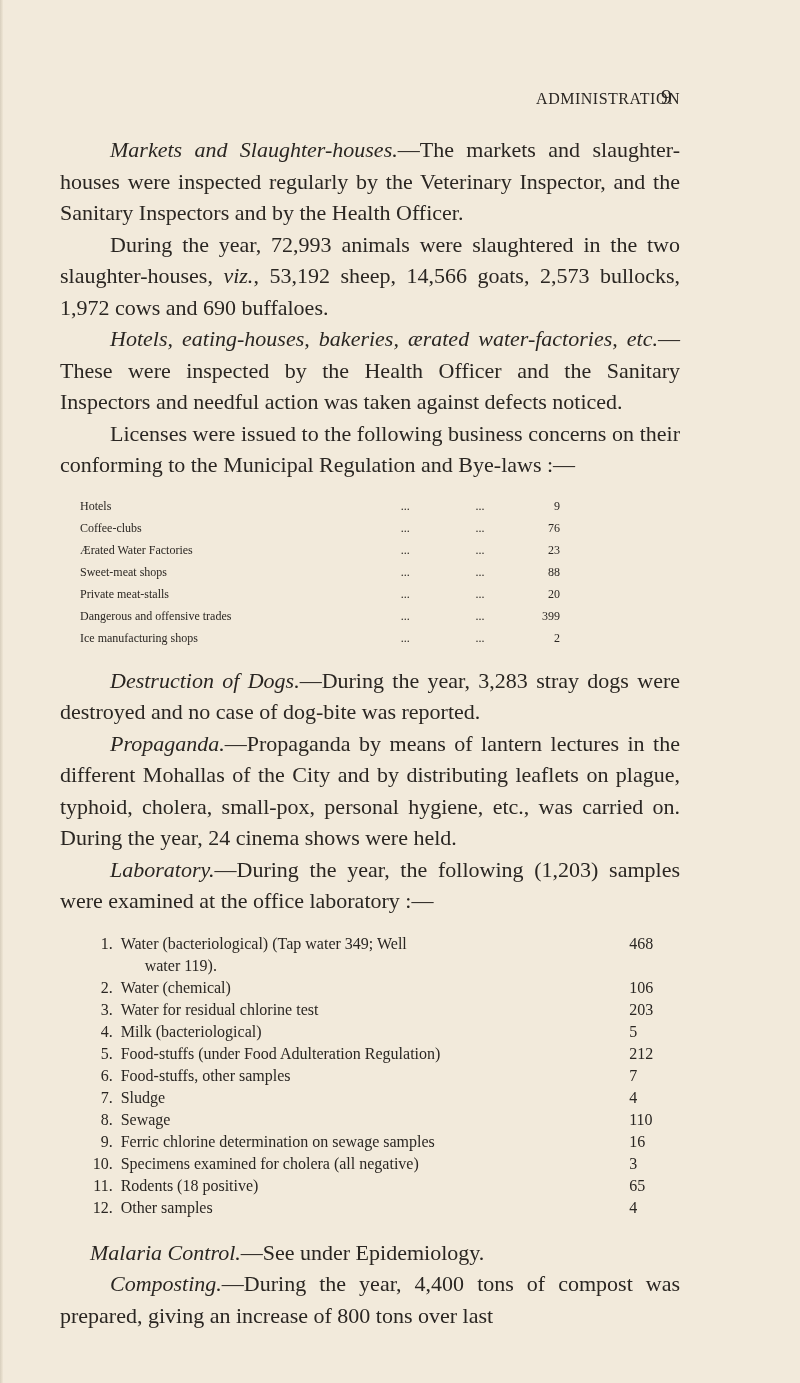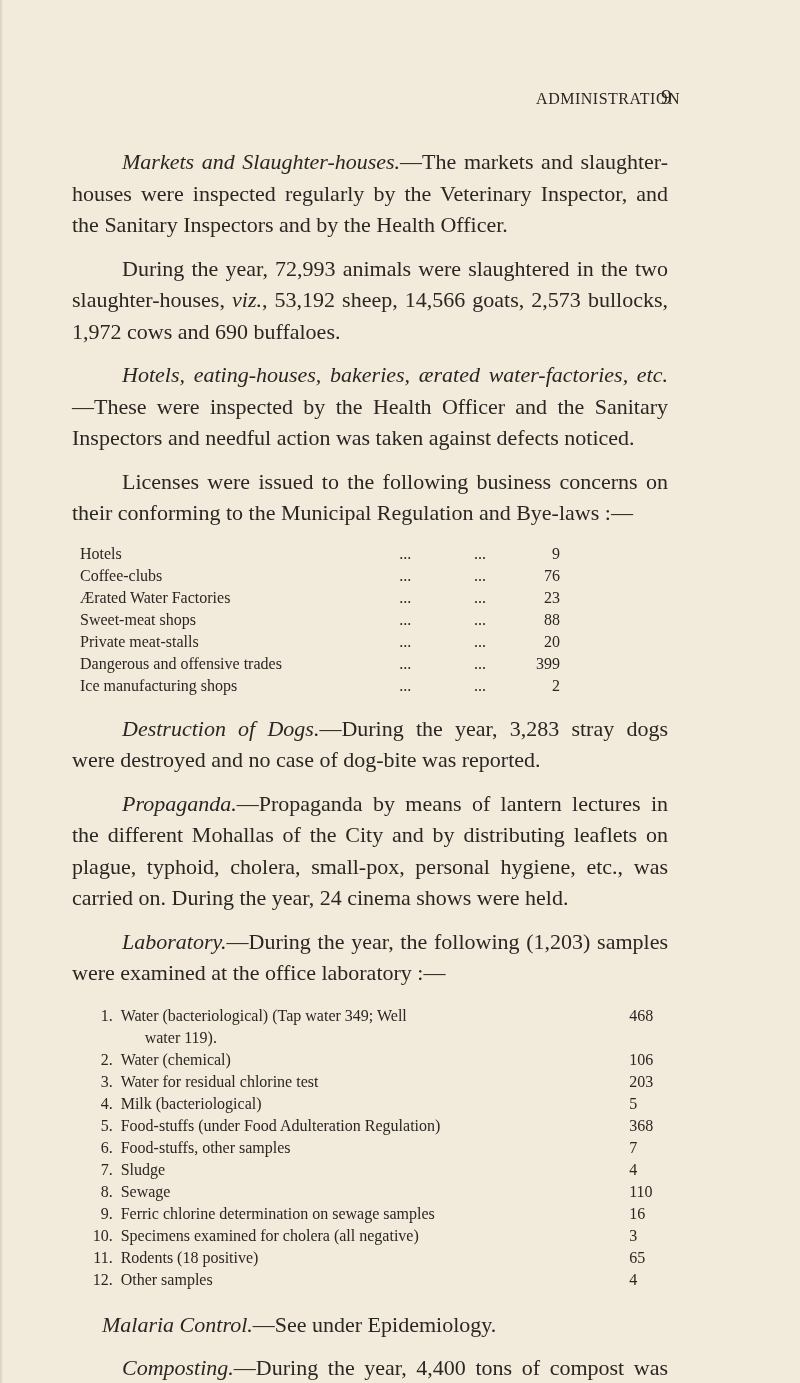--- a/index.html
+++ b/index.html
@@ -19,25 +19,25 @@
     text-align:right; font-size:16px; letter-spacing:0.5px;
   }
   .page-number {
     position:absolute; top:84px; left:661px; font-size:22px;
   }
   .body-text {
     position:absolute; left:60px; top:134px; width:620px;
     font-size:22px; line-height:31.5px;
     text-align:justify;
   }
-  p { margin:12px; text-indent:50px; }
+  p { margin:0; text-indent:50px; }
   i, .it { font-style:italic; }
   .license-table {
     margin:14px 0 16px 20px; width:480px;
-    font-size:16px; line-height:22px; border-collapse:collapse;
+    font-size:12px; line-height:22px; border-collapse:collapse;
   }
   .license-table td { padding:0; vertical-align:top; }
   .license-table td.name { width:270px; }
   .license-table td.dots { width:70px; text-align:center; }
   .license-table td.val { text-align:right; width:40px; }
   .lab-table {
     margin:16px 0 18px 20px; width:600px;
     font-size:16px; line-height:22px; border-collapse:collapse;
   }
   .lab-table td { padding:0; vertical-align:top; }
@@ -147,21 +147,21 @@
           <td class="val">203</td>
         </tr>
         <tr>
           <td class="num">4.</td>
           <td class="desc"><span>Milk (bacteriological)</span></td>
           <td class="val">5</td>
         </tr>
         <tr>
           <td class="num">5.</td>
           <td class="desc"><span>Food-stuffs (under Food Adulteration Regulation)</span></td>
-          <td class="val">368</td>
+          <td class="val">212</td>
         </tr>
         <tr>
           <td class="num">6.</td>
           <td class="desc"><span>Food-stuffs, other samples</span></td>
           <td class="val">7</td>
         </tr>
         <tr>
           <td class="num">7.</td>
           <td class="desc"><span>Sludge</span></td>
           <td class="val">4</td>

